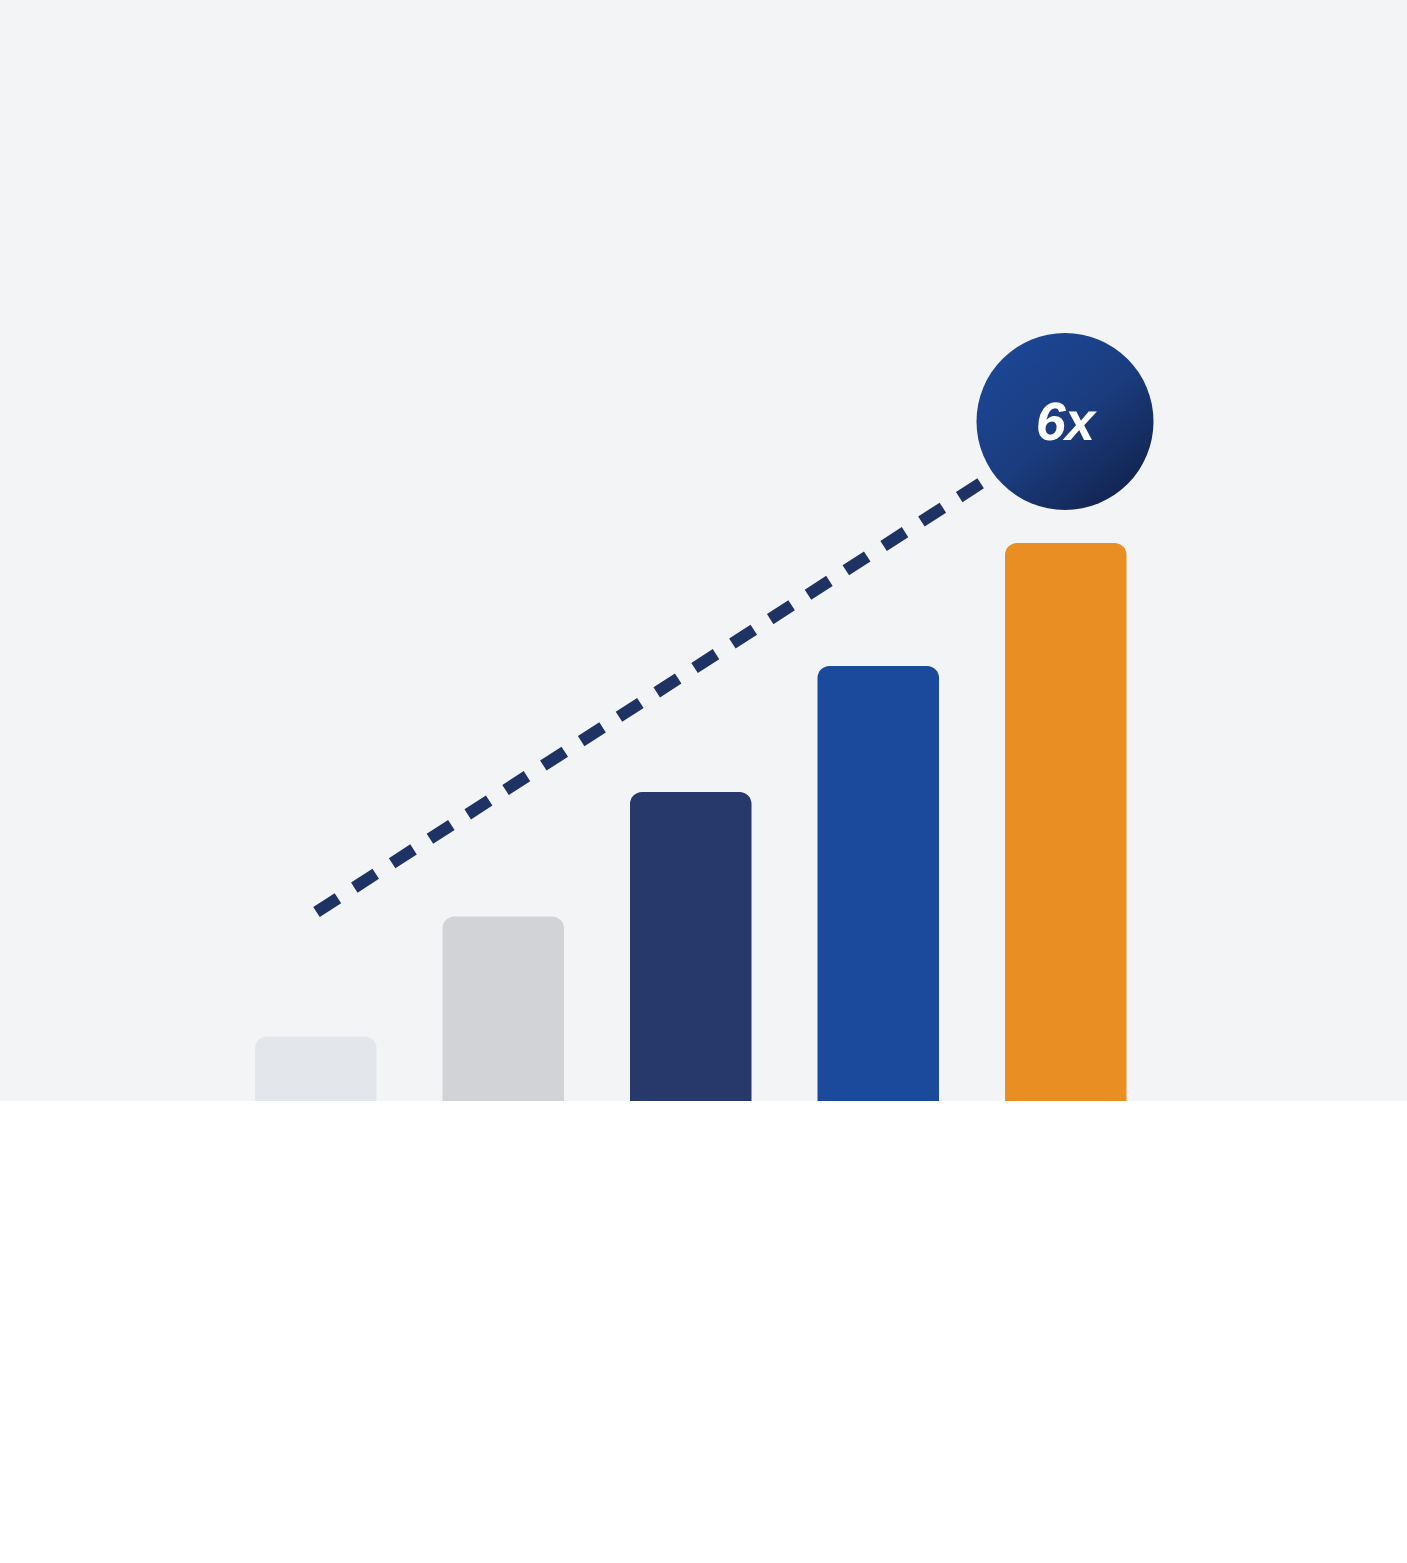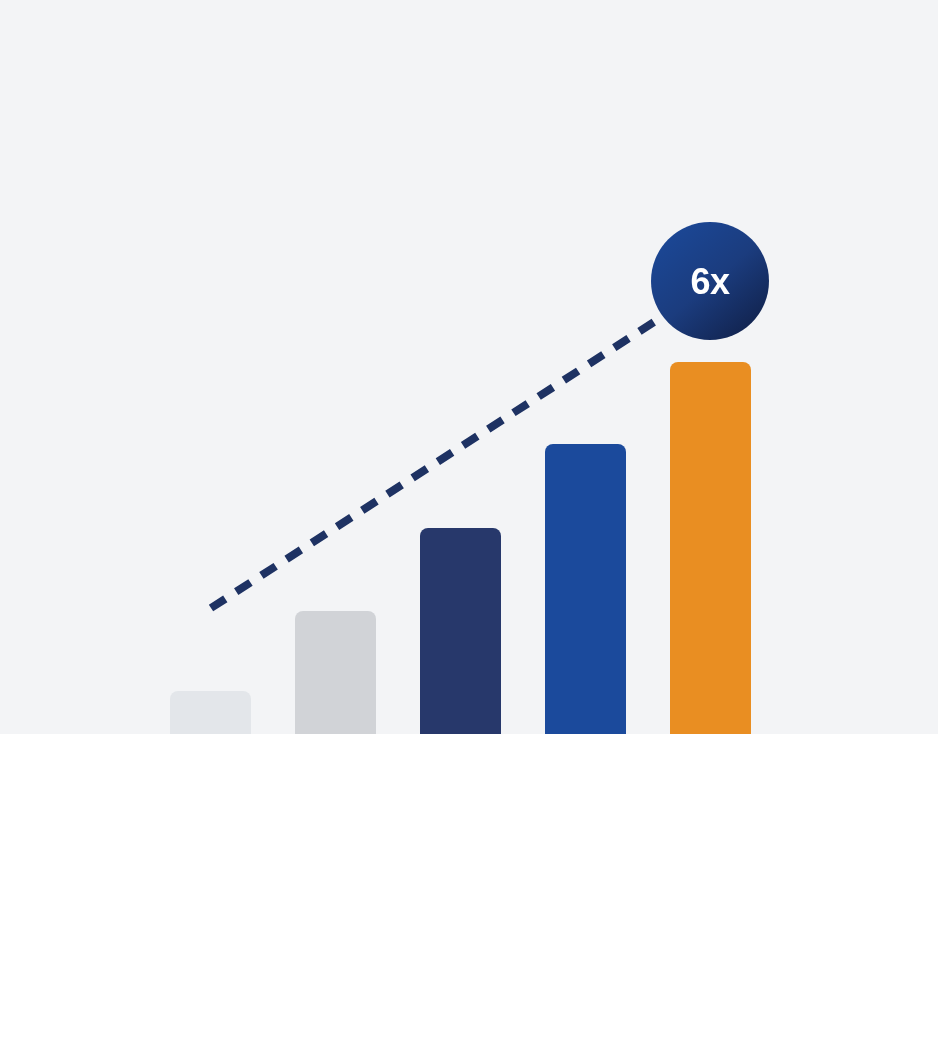--- a/index.html
+++ b/index.html
@@ -7,20 +7,21 @@
     padding: 0;
     background: #ffffff;
   }
   #stage {
     position: relative;
     width: 938px;
     height: 734px;
     background: #F3F4F6;
     overflow: hidden;
     font-family: "Liberation Sans", sans-serif;
+    font-style: italic;
   }
   #chart-svg {
     position: absolute;
     inset: 0;
     width: 938px;
     height: 1042px;
     display: block;
   }
   .badge-text {
     font-family: "Liberation Sans", sans-serif;

